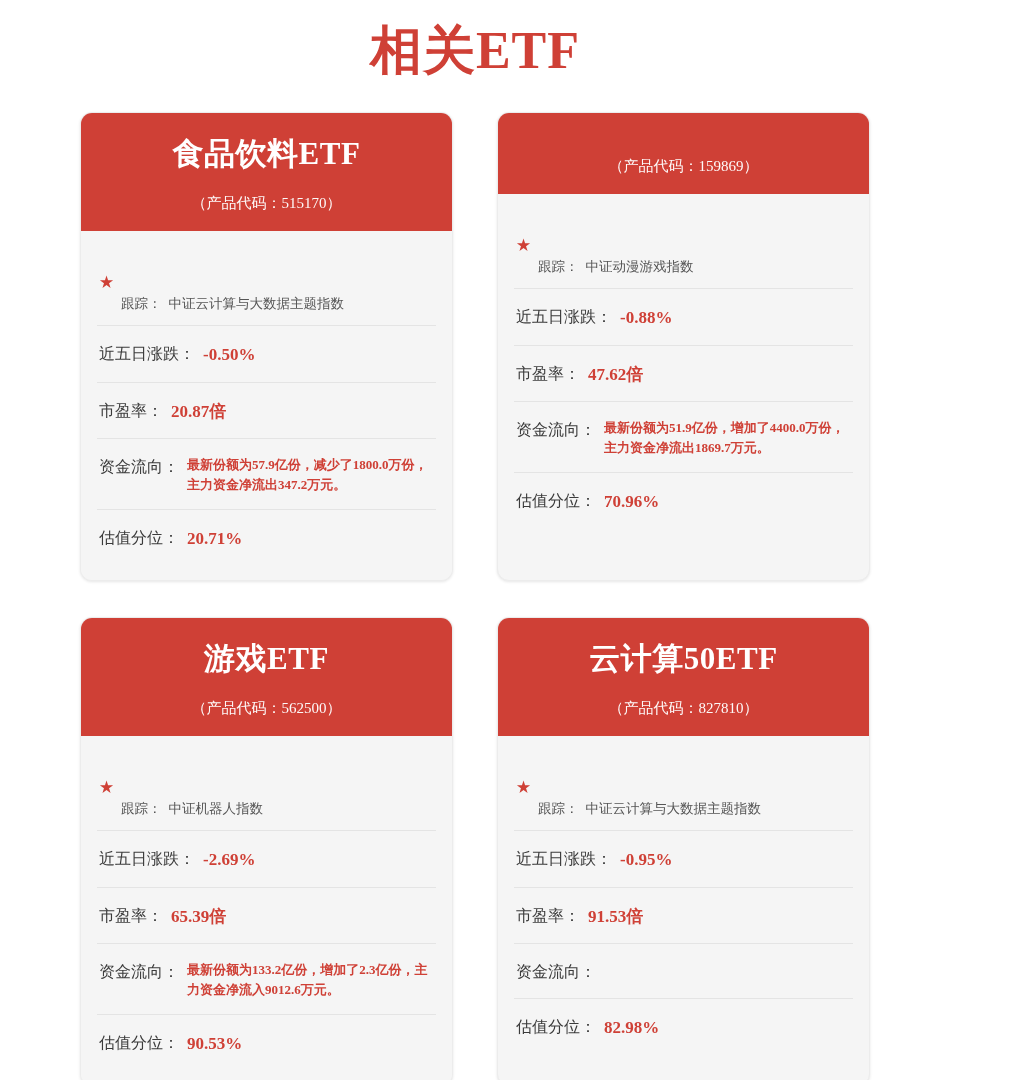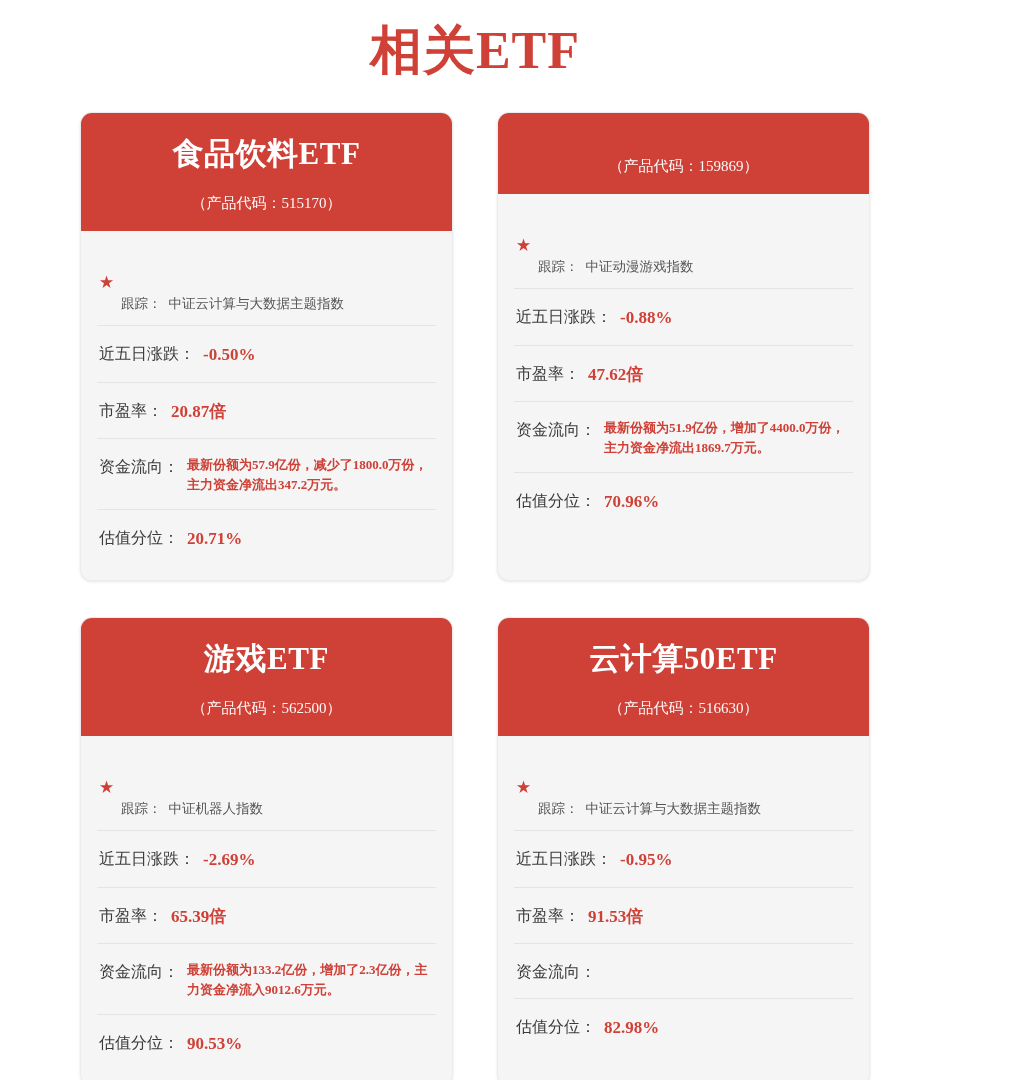--- a/index.html
+++ b/index.html
@@ -201,21 +201,21 @@
         <div class="row">
           <span class="row-label">估值分位：</span>
           <span class="row-value">90.53%</span>
         </div>
       </div>
     </div>
 
     <div class="card">
       <div class="card-head">
         <div class="card-name">云计算50ETF</div>
-        <div class="card-code">（产品代码：516630）</div>
+        <div class="card-code">（产品代码：827810）</div>
       </div>
       <div class="card-body">
         <div class="track-row">
           <span class="star-icon">★</span>
           <span class="track-text">跟踪：</span>
           <span class="track-text">中证云计算与大数据主题指数</span>
         </div>
         <div class="row">
           <span class="row-label">近五日涨跌：</span>
           <span class="row-value">-0.95%</span>

